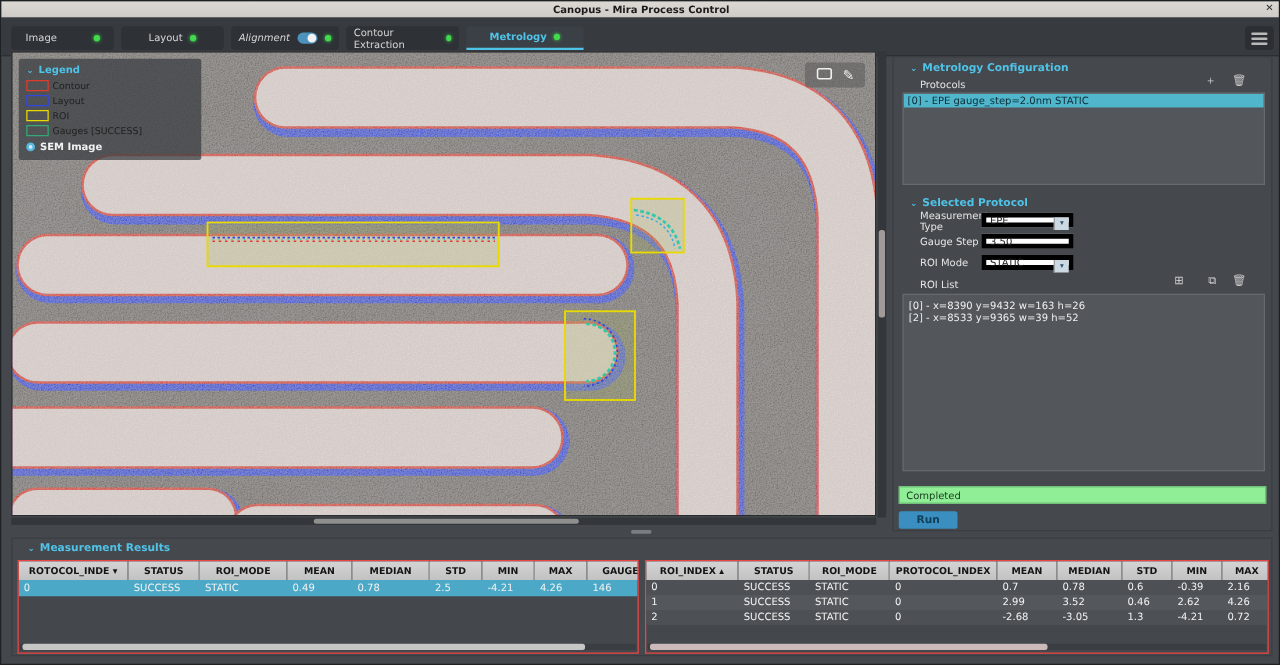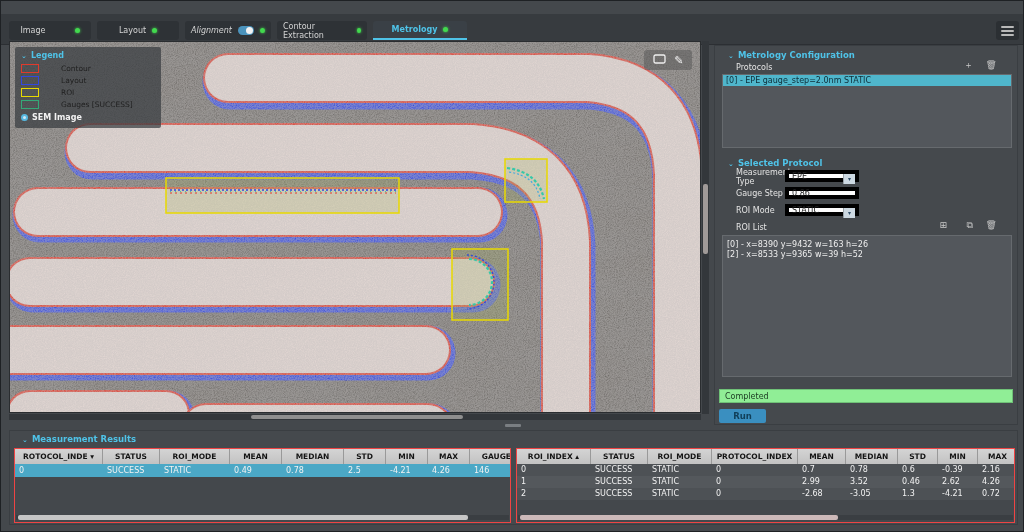--- a/index.html
+++ b/index.html
@@ -41,21 +41,21 @@
   
   .image-view {
     position:absolute; left:8px; top:40px; width:692px; height:372px;
     background:#5d5a57; border:1px solid #2a2d30; overflow:hidden;
   }
   .legend {
     position:absolute; left:5px; top:5px; width:146px; background:rgba(56,60,64,0.72);
     padding:4px 6px 6px 6px; border-radius:2px;
   }
   .legend .legend-title { font-size:8px; font-weight:bold; color:#4fc3e8; margin-bottom:4px; }
-  .legend-item { display:flex; align-items:center; gap:22px; margin-bottom:3px; }
+  .legend-item { display:flex; align-items:center; gap:3px; margin-bottom:3px; }
   .legend-item .swatch { width:18px; height:9px; border:1px solid; background:transparent; flex:none; }
   .legend-item .lbl { font-size:7.5px; color:#1f1f1f; white-space:nowrap; }
   .legend .sem-row { display:flex; align-items:center; gap:4px; margin-top:4px; }
   .legend .sem-row .eye { width:7px; height:7px; border-radius:50%; border:2px solid #57b8e0; background:#cfe9f5; }
   .legend .sem-row .lbl2 { font-size:8px; font-weight:bold; color:#f2f2f2; }
   .img-toolbar {
     position:absolute; right:8px; top:8px; width:48px; height:20px;
     background:rgba(90,90,90,0.55); border-radius:3px;
     display:flex; align-items:center; justify-content:space-evenly;
   }
@@ -120,20 +120,24 @@
     white-space:nowrap; overflow:hidden;
   }
   .tbl-scroll { position:absolute; left:1px; bottom:2px; height:5px; background:#3a3e42; }
   .tbl-scroll .handle { position:absolute; top:0; height:5px; border-radius:2px; }
 </style>
 </head>
 <body>
 
 <div id="app">
 
+  <div class="titlebar">
+    <span>Canopus - Mira Process Control</span>
+    <span class="close">✕</span>
+  </div>
 
   <div class="tabbar">
     <div class="tab" style="left:8px; width:82px;gap:29px;">
       <span>Image</span>
       <span class="dot"></span>
     </div>
     <div class="tab" style="left:96px; width:82px;">
       <span>Layout</span>
       <span class="dot"></span>
     </div>
@@ -303,21 +307,21 @@
     </div>
     <div class="field" style="top:124px;">
       <span>EPE</span>
       <span class="dd">▾</span>
     </div>
 
     <div class="form-row" style="top:141px;">
       <span class="flabel">Gauge Step</span>
     </div>
     <div class="field" style="top:141px;">
-      <span>0.86</span>
+      <span>3.50</span>
     </div>
 
     <div class="form-row" style="top:158px;">
       <span class="flabel">ROI Mode</span>
     </div>
     <div class="field" style="top:158px;">
       <span>STATIC</span>
       <span class="dd">▾</span>
     </div>
 

